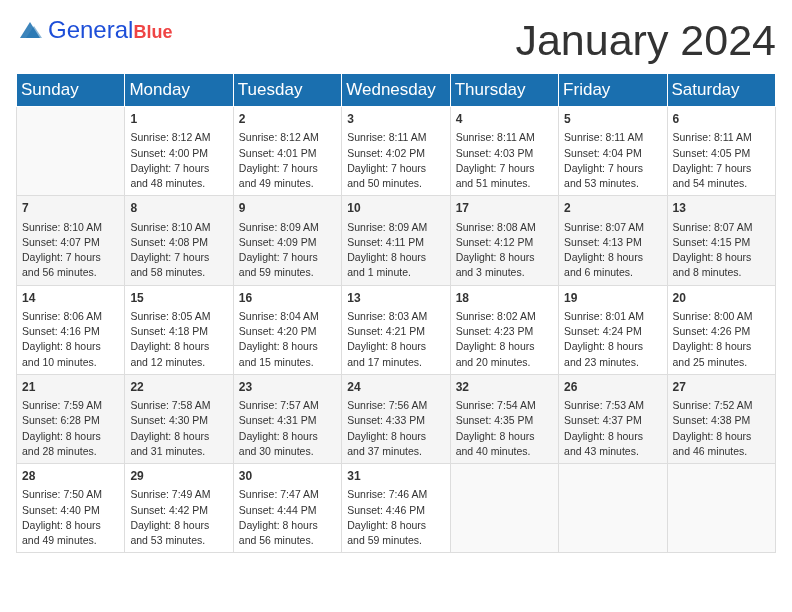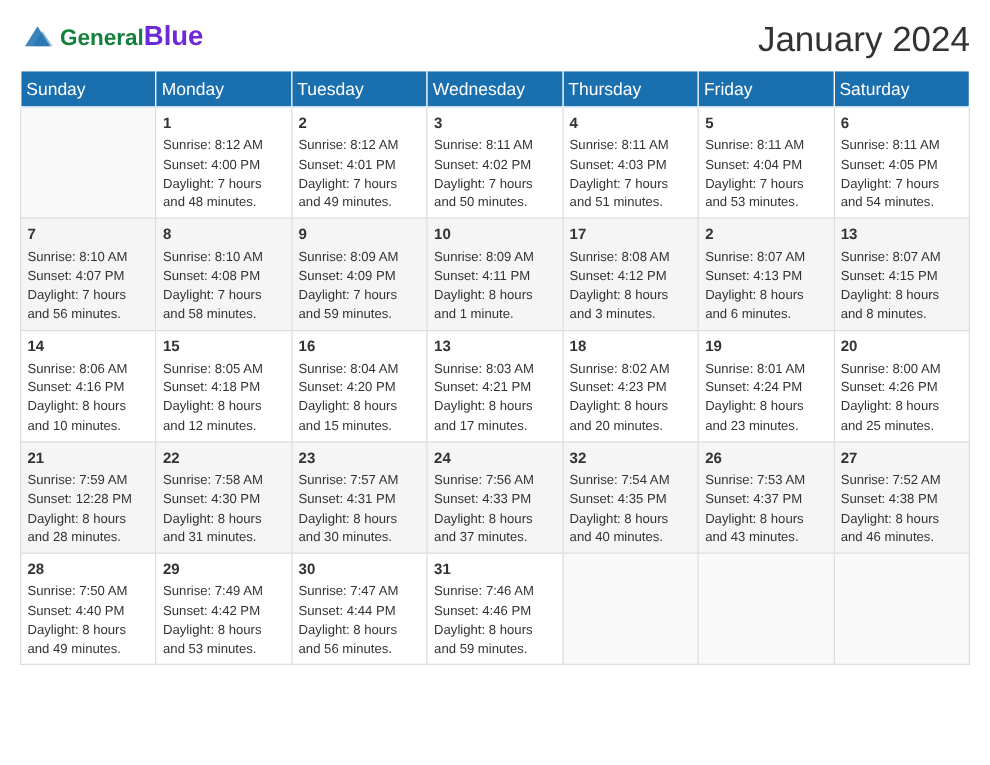--- a/index.html
+++ b/index.html
@@ -15,56 +15,56 @@
       justify-content: space-between;
       align-items: flex-start;
       margin-bottom: 8px;
     }
     .logo {
       display: flex;
       align-items: center;
       gap: 4px;
     }
     .logo-text-general {
+      font-size: 24px;
+      font-weight: normal;
+      color: #1d4ed8;
+    }
+    .logo-text-blue {
       font-size: 18px;
       font-weight: bold;
-      color: #15803d;
-    }
-    .logo-text-blue {
-      font-size: 22px;
-      font-weight: bold;
-      color: #6d28d9;
+      color: #ef4444;
     }
     .logo-icon {
       width: 28px;
       height: 24px;
     }
     .title-block {
       text-align: right;
     }
     .month-year {
-      font-size: 28px;
+      font-size: 43px;
       font-weight: 300;
       color: #333;
     }
     .location {
       font-size: 14px;
       color: #555;
     }
     table {
       width: 100%;
       border-collapse: collapse;
       font-size: 11px;
     }
     thead tr th {
       background-color: #1a6faf;
       color: #fff;
       padding: 6px 4px;
       text-align: left;
-      font-size: 14px;
+      font-size: 17px;
       font-weight: normal;
       border: 1px solid #fff;
     }
     tbody tr td {
       vertical-align: top;
       padding: 4px 5px;
       border: 1px solid #ddd;
       height: 80px;
       width: 108px;
       color: #333;
@@ -262,21 +262,21 @@
           <div>Sunrise: 8:00 AM</div>
           <div>Sunset: 4:26 PM</div>
           <div>Daylight: 8 hours</div>
           <div>and 25 minutes.</div>
         </td>
       </tr>
       <tr>
         <td>
           <span class="day-num">21</span>
           <div>Sunrise: 7:59 AM</div>
-          <div>Sunset: 12:28 PM</div>
+          <div>Sunset: 6:28 PM</div>
           <div>Daylight: 8 hours</div>
           <div>and 28 minutes.</div>
         </td>
         <td>
           <span class="day-num">22</span>
           <div>Sunrise: 7:58 AM</div>
           <div>Sunset: 4:30 PM</div>
           <div>Daylight: 8 hours</div>
           <div>and 31 minutes.</div>
         </td>

